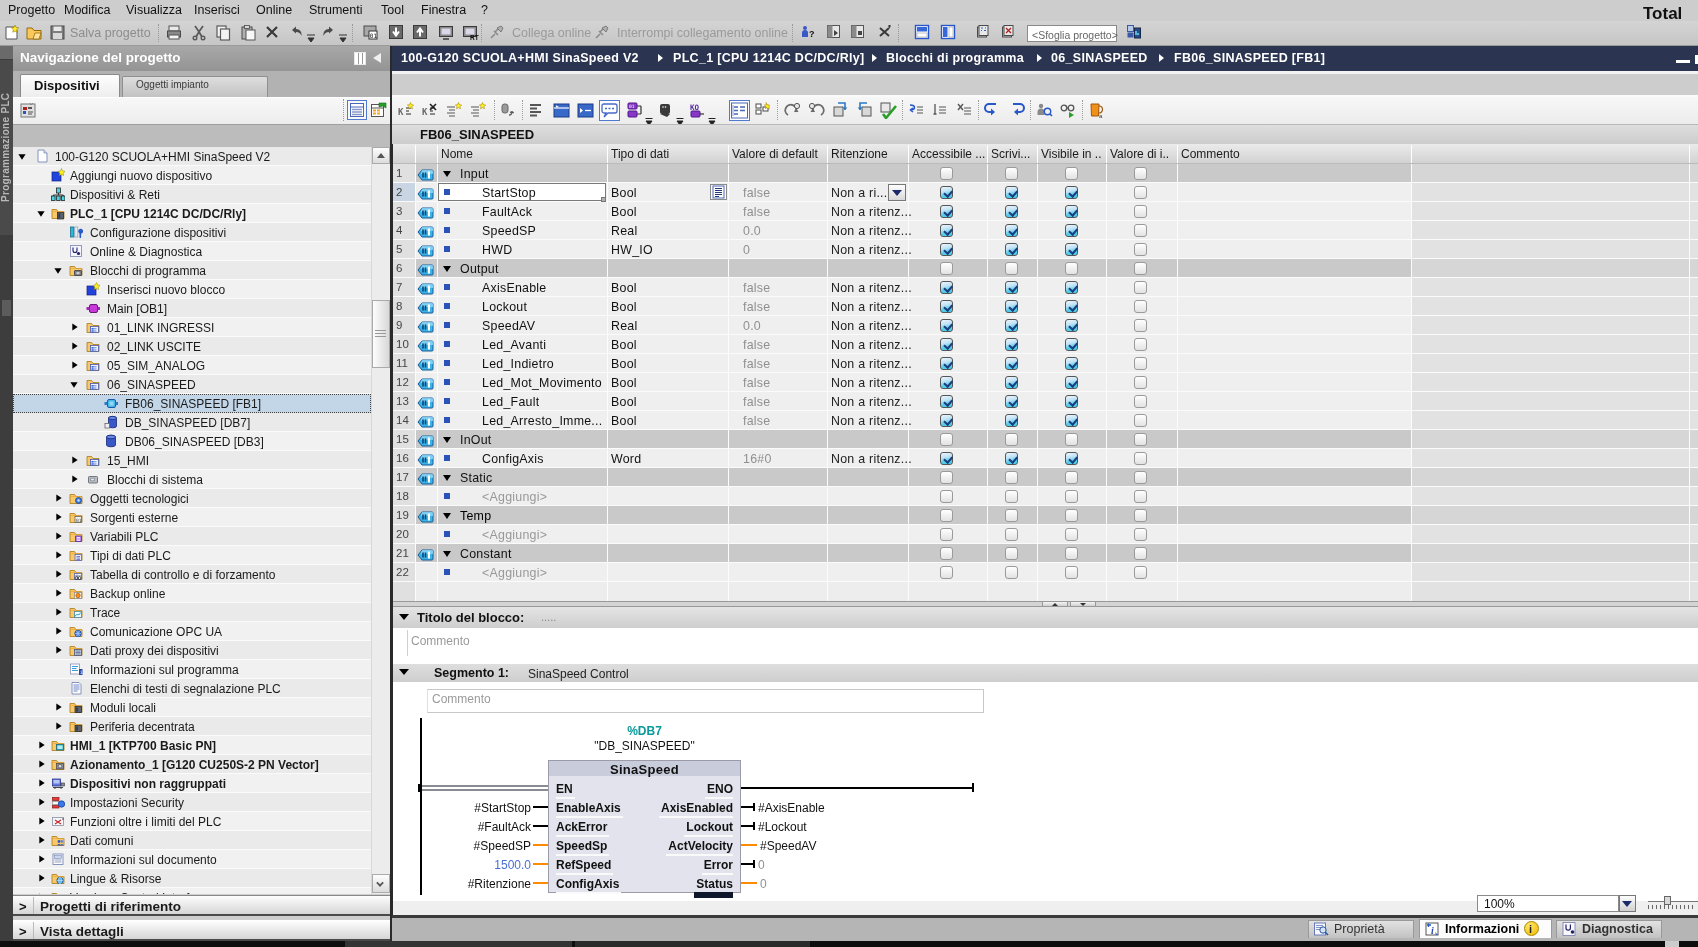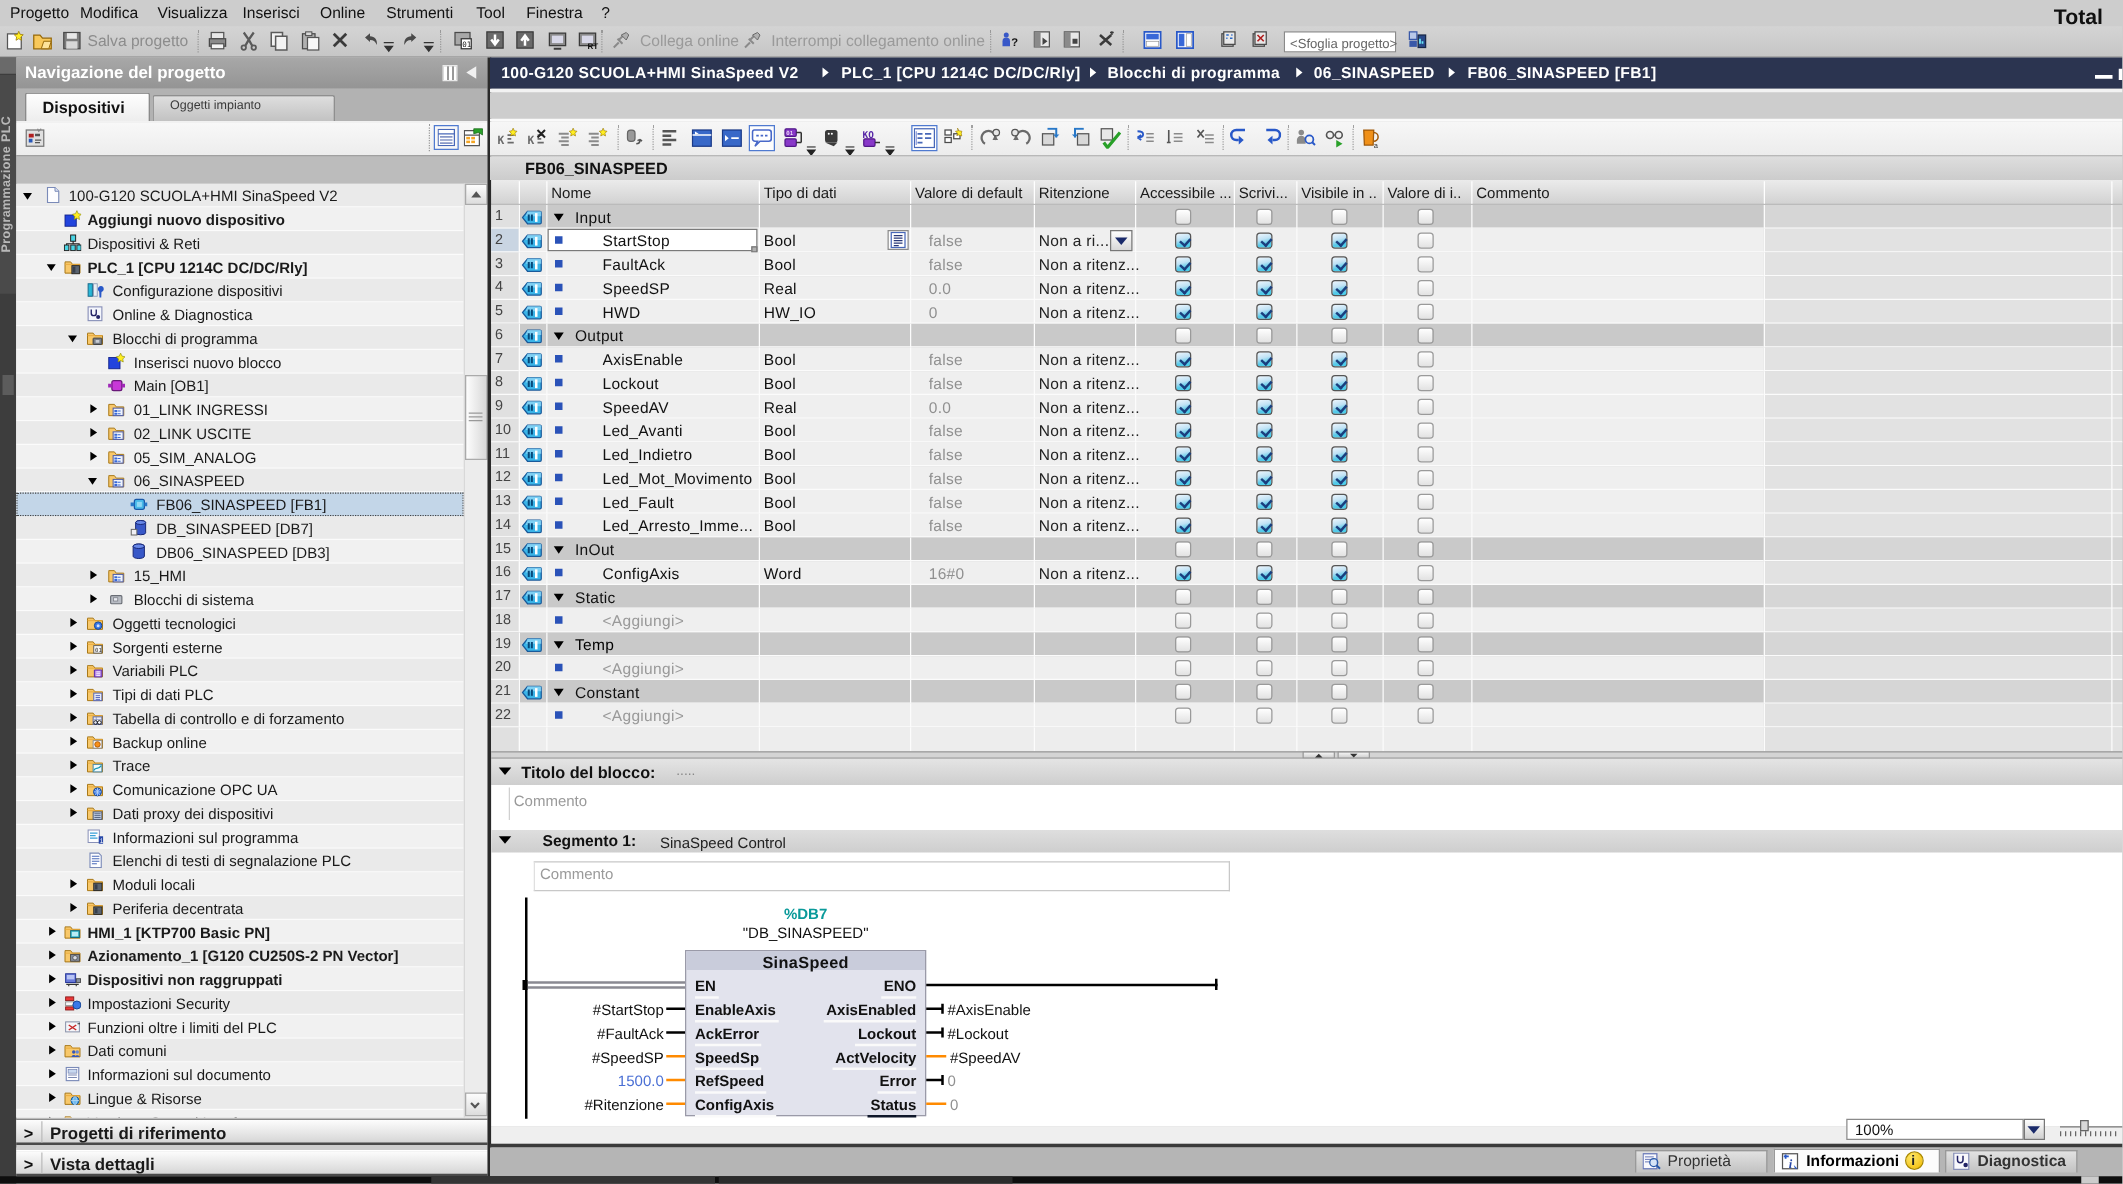--- a/index.html
+++ b/index.html
@@ -203,21 +203,21 @@
     <div class="icw" style="left:22px;top:2px"><svg width="14" height="14" viewBox="0 0 14 14">
         <path d="M3 1 L9 1 L12 4 L12 13 L3 13 Z" fill="#fdfdff" stroke="#7a8ab8" stroke-width="0.9"></path>
         <path d="M9 1 L9 4 L12 4" fill="#dde4f4" stroke="#7a8ab8" stroke-width="0.8"></path>
       </svg></div>
     <div class="lbl" style="left:42px;top:3px;font-size:12px;font-weight:normal;color:#1a1a1a">100-G120 SCUOLA+HMI SinaSpeed V2</div>
     <div class="ab" style="left:0;top:19px;width:358px;height:19px;background:#f1f1f1;border-bottom:1px solid #fbfbfb"></div>
     <div class="icw" style="left:38px;top:21px"><svg width="14" height="14" viewBox="0 0 14 14">
         <rect x="1" y="4" width="9" height="9" fill="#2244dd" stroke="#102088" stroke-width="0.7"></rect>
         <path d="M10.5 0.5 L11.6 2.9 L14 3.4 L12.2 5.2 L12.6 7.6 L10.5 6.4 L8.4 7.6 L8.8 5.2 L7 3.4 L9.4 2.9 Z" fill="#ffee22" stroke="#888800" stroke-width="0.5"></path>
       </svg></div>
-    <div class="lbl" style="left:57px;top:22px;font-size:12px;font-weight:bold;color:#1a1a1a">Aggiungi nuovo dispositivo</div>
+    <div class="lbl" style="left:57px;top:22px;font-size:12px;font-weight:normal;color:#1a1a1a">Aggiungi nuovo dispositivo</div>
     <div class="ab" style="left:0;top:38px;width:358px;height:19px;background:#eaeaea;border-bottom:1px solid #fbfbfb"></div>
     <div class="icw" style="left:38px;top:40px"><svg width="14" height="14" viewBox="0 0 14 14">
         <rect x="5.5" y="1" width="4" height="5" fill="#4ad4e4" stroke="#222" stroke-width="0.8"></rect>
         <rect x="0.5" y="9" width="3.6" height="4.5" fill="#4ad4e4" stroke="#222" stroke-width="0.8"></rect>
         <rect x="5.6" y="9" width="3.6" height="4.5" fill="#4ad4e4" stroke="#222" stroke-width="0.8"></rect>
         <rect x="10.5" y="9" width="3.4" height="4.5" fill="#4ad4e4" stroke="#222" stroke-width="0.8"></rect>
         <path d="M7.5 6 L7.5 8 M2.3 9 L2.3 8 L12.3 8 L12.3 9" stroke="#222" fill="none" stroke-width="0.9"></path>
       </svg></div>
     <div class="lbl" style="left:57px;top:41px;font-size:12px;font-weight:normal;color:#1a1a1a">Dispositivi &amp; Reti</div>
     <div class="ab" style="left:0;top:57px;width:358px;height:19px;background:#f1f1f1;border-bottom:1px solid #fbfbfb"></div>
@@ -1415,21 +1415,21 @@
 <div class="lbl" style="left:556px;top:801px;font-size:12px;font-weight:bold;color:#111;border-bottom:2px solid #fafafa;padding:0 2px 1px 0">EnableAxis</div>
 <div class="lbl" style="left:556px;top:820px;font-size:12px;font-weight:bold;color:#111;border-bottom:2px solid #fafafa;padding:0 2px 1px 0">AckError</div>
 <div class="lbl" style="left:556px;top:839px;font-size:12px;font-weight:bold;color:#111;border-bottom:2px solid #fafafa;padding:0 2px 1px 0">SpeedSp</div>
 <div class="lbl" style="left:556px;top:858px;font-size:12px;font-weight:bold;color:#111;border-bottom:2px solid #fafafa;padding:0 2px 1px 0">RefSpeed</div>
 <div class="lbl" style="left:556px;top:877px;font-size:12px;font-weight:bold;color:#111;border-bottom:2px solid #fafafa;padding:0 2px 1px 0">ConfigAxis</div>
 <div class="lbl" style="right:965px;top:782px;font-size:12px;font-weight:bold;color:#111;border-bottom:2px solid #fafafa;padding:0 0 1px 2px">ENO</div>
 <div class="lbl" style="right:965px;top:801px;font-size:12px;font-weight:bold;color:#111;border-bottom:2px solid #fafafa;padding:0 0 1px 2px">AxisEnabled</div>
 <div class="lbl" style="right:965px;top:820px;font-size:12px;font-weight:bold;color:#111;border-bottom:2px solid #fafafa;padding:0 0 1px 2px">Lockout</div>
 <div class="lbl" style="right:965px;top:839px;font-size:12px;font-weight:bold;color:#111;border-bottom:2px solid #fafafa;padding:0 0 1px 2px">ActVelocity</div>
 <div class="lbl" style="right:965px;top:858px;font-size:12px;font-weight:bold;color:#111;border-bottom:2px solid #fafafa;padding:0 0 1px 2px">Error</div>
-<div class="lbl" style="right:965px;top:877px;font-size:12px;font-weight:bold;color:#111;border-bottom:2px solid #0f172a;padding:0 0 1px 2px">Status</div>
+<div class="lbl" style="right:965px;top:877px;font-size:12px;font-weight:bold;color:#111;border-bottom:6px solid #0f172a;padding:0 0 1px 2px">Status</div>
 <div class="lbl" style="left:400px;top:801px;width:131px;text-align:right;font-size:12px;color:#111">#StartStop</div>
 <div class="ab" style="left:533px;top:806px;width:15px;height:2px;background:#000"></div>
 <div class="lbl" style="left:400px;top:820px;width:131px;text-align:right;font-size:12px;color:#111">#FaultAck</div>
 <div class="ab" style="left:533px;top:825px;width:15px;height:2px;background:#000"></div>
 <div class="lbl" style="left:400px;top:839px;width:131px;text-align:right;font-size:12px;color:#111">#SpeedSP</div>
 <div class="ab" style="left:533px;top:844px;width:15px;height:2px;background:#ff8a00"></div>
 <div class="lbl" style="left:400px;top:858px;width:131px;text-align:right;font-size:12px;color:#4a6fd4">1500.0</div>
 <div class="ab" style="left:533px;top:863px;width:15px;height:2px;background:#ff8a00"></div>
 <div class="lbl" style="left:400px;top:877px;width:131px;text-align:right;font-size:12px;color:#111">#Ritenzione</div>
 <div class="ab" style="left:533px;top:882px;width:15px;height:2px;background:#ff8a00"></div>

